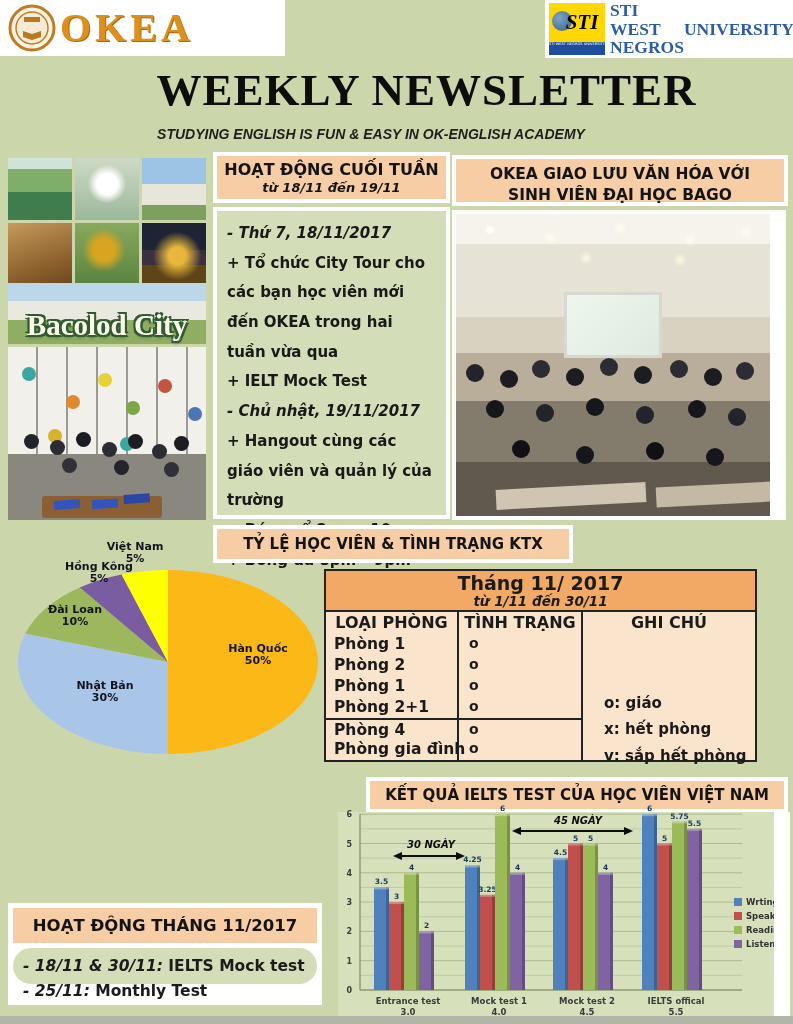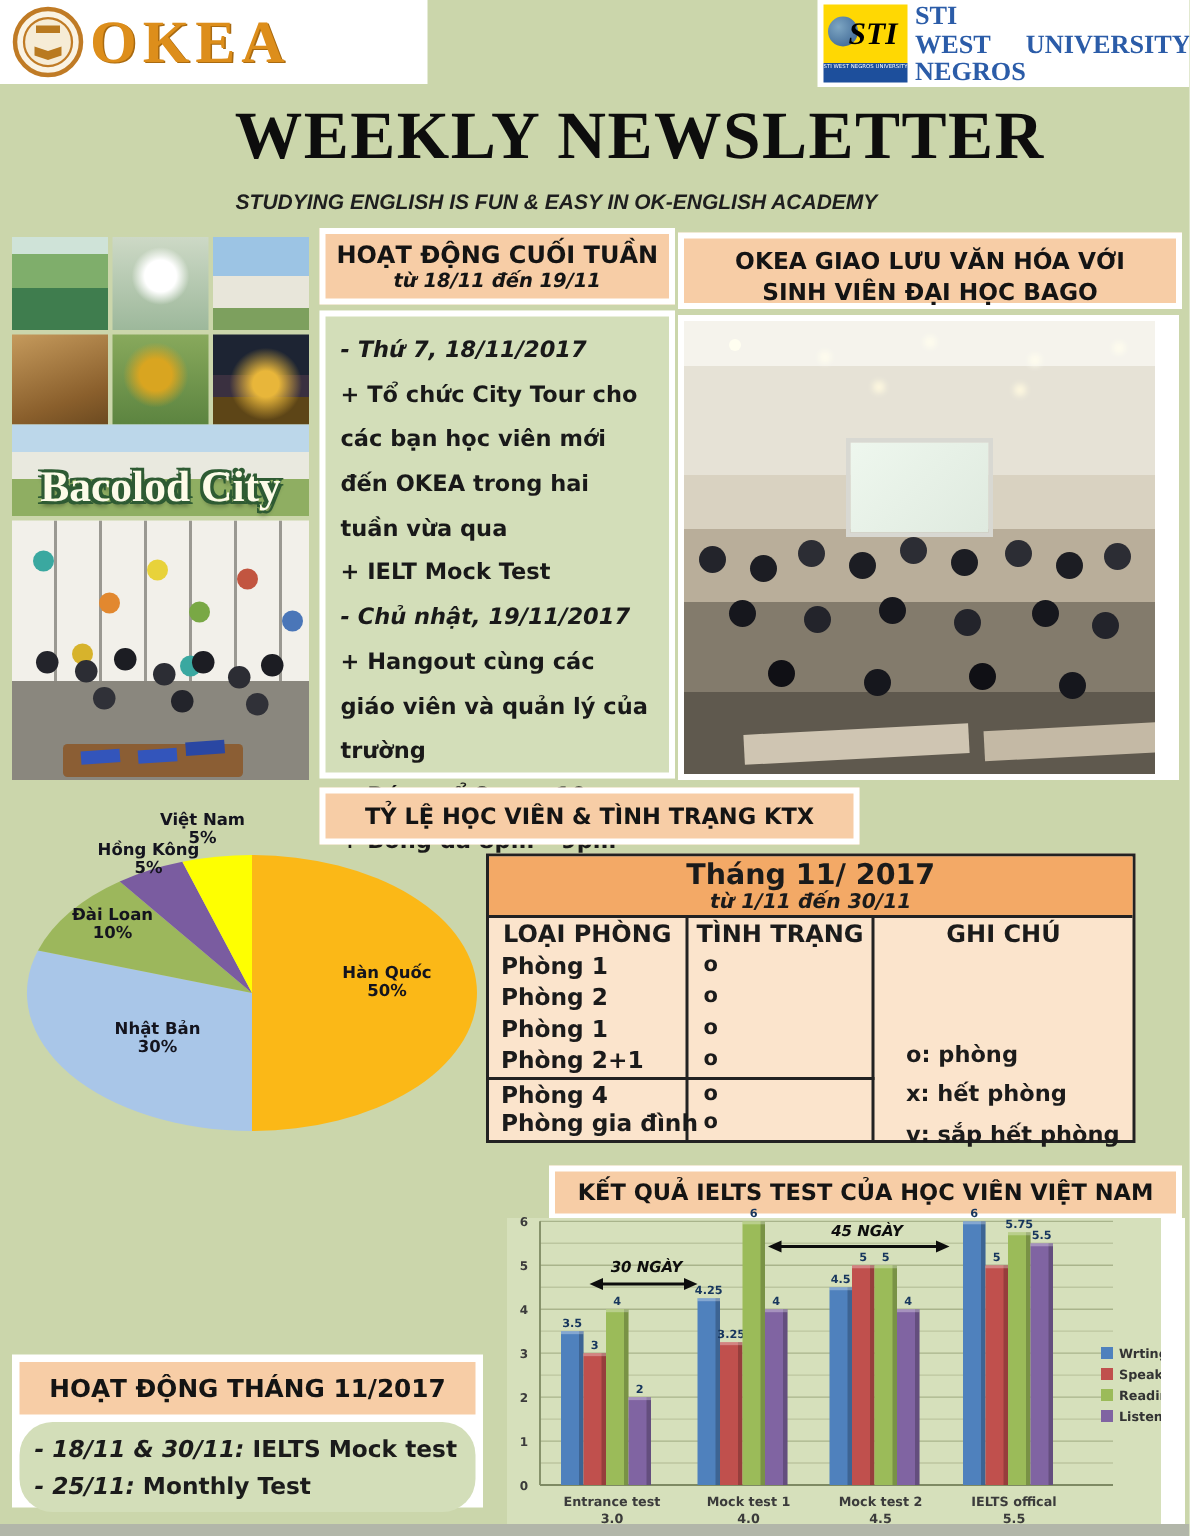--- a/index.html
+++ b/index.html
@@ -91,21 +91,21 @@
   .rowline{position:absolute;left:0;width:257px;height:2px;background:#222;}
   .ktx-legend{position:absolute;left:278px;top:78px;font-size:15px;line-height:1.75;}
 
   
   .wbox{background:#fff;box-sizing:border-box;padding:5px;}
   .holiday-box{left:8px;top:787px;width:314px;height:112px;}
   .monthly-box{left:8px;top:903px;width:314px;height:102px;}
   .wbox-head{background:#f7cda6;text-align:center;font-weight:bold;font-size:16.5px;height:35px;line-height:35px;color:#141414;}
   .wbox-body{background:#d3deb9;margin-top:5px;padding:6px 10px;font-size:15.5px;font-weight:bold;box-sizing:border-box;}
   .holiday-box .wbox-body{height:62px;}
-  .monthly-box .wbox-body{height:60px;border-radius:22px;}
+  .monthly-box .wbox-body{height:36px;border-radius:22px;}
   .li-row{line-height:2.0;}
   .monthly-box .li-row{line-height:1.62;}
   .li-date{font-style:italic;}
 
   
   .ielts-header{left:366px;top:777px;width:422px;height:36px;font-size:15px;display:flex;align-items:center;justify-content:center;}
   .chart-area{left:338px;top:812px;width:436px;height:206px;background:#d6e0bb;}
   .chart-area svg{overflow:visible;}
   .white-strip{left:774px;top:812px;width:16px;height:206px;background:#fff;}
   .bottom-strip{left:0;top:1016px;width:793px;height:8px;background:#b2b6a9;}
@@ -234,21 +234,21 @@
       <div class="stat" style="left:143px;top:22px;">o</div>
       <div class="stat" style="left:143px;top:43px;">o</div>
       <div class="stat" style="left:143px;top:64px;">o</div>
       <div class="stat" style="left:143px;top:85px;">o</div>
       <div class="stat" style="left:143px;top:108px;">o</div>
       <div class="stat" style="left:143px;top:127px;">o</div>
 
       <div class="rowline" style="top:106px;"></div>
 
       <div class="ktx-legend">
-        <div>o: phòng</div>
+        <div>o: giáo</div>
         <div>x: hết phòng</div>
         <div>v: sắp hết phòng</div>
       </div>
     </div>
   </div>
 
 
   <div class="abs wbox monthly-box">
     <div class="wbox-head">HOẠT ĐỘNG THÁNG 11/2017</div>
     <div class="wbox-body">

